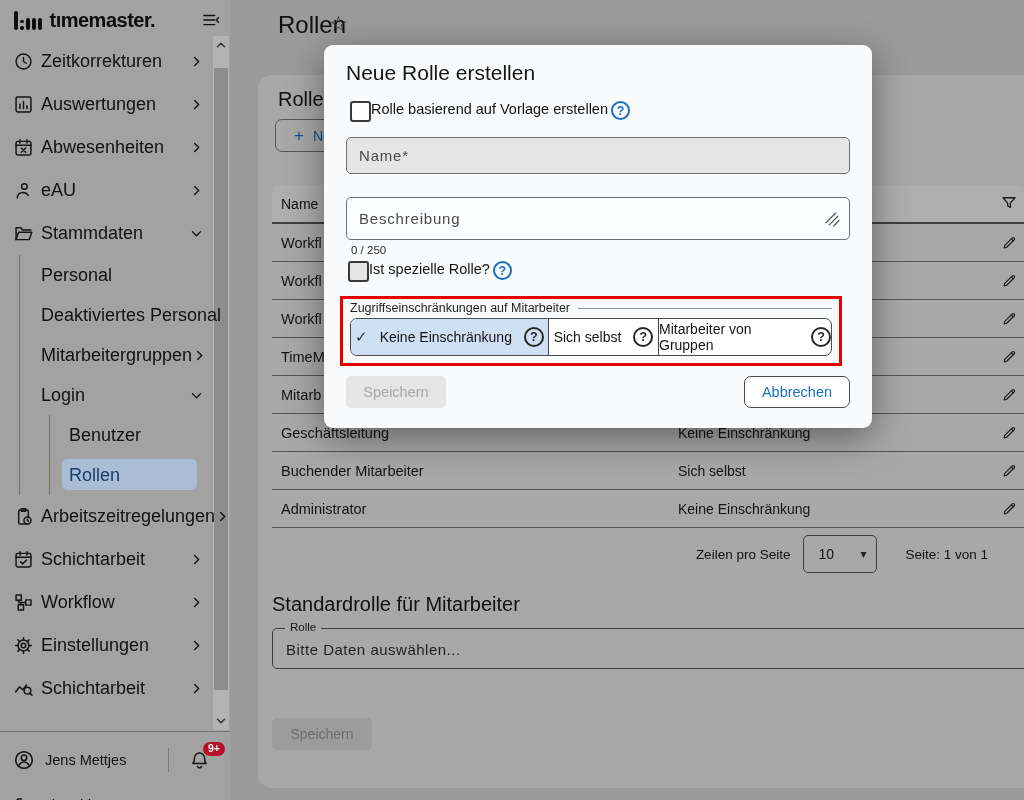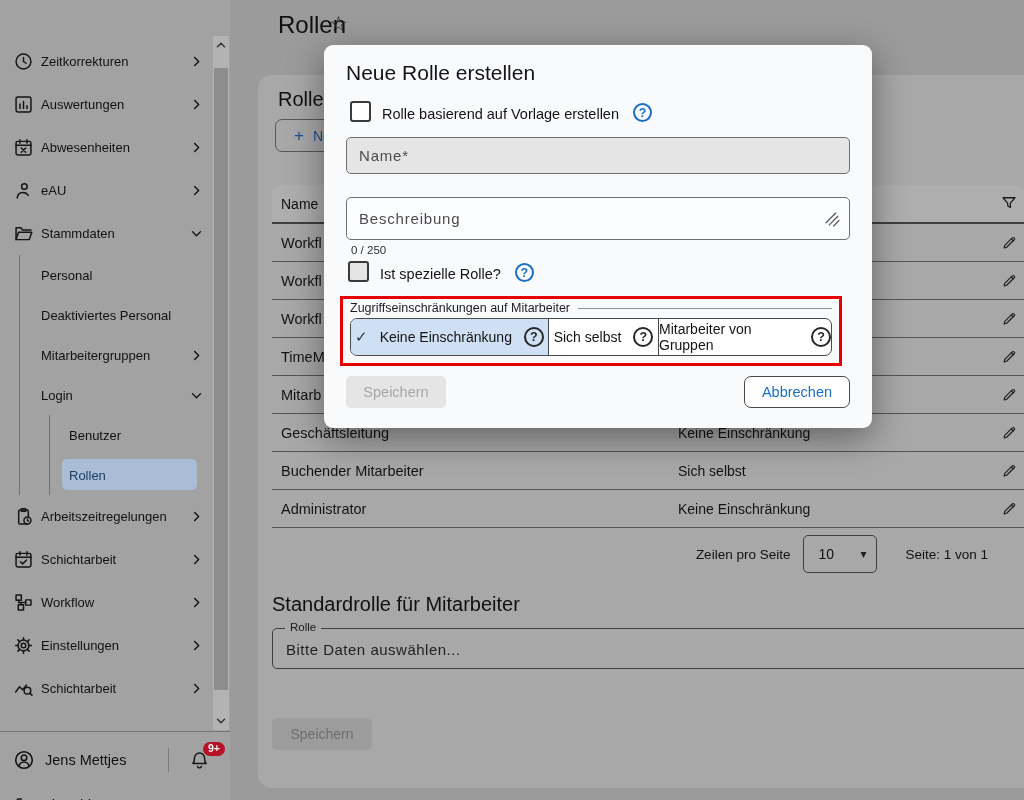--- a/index.html
+++ b/index.html
@@ -21,21 +21,21 @@
 
   .nav{position:absolute;top:40px;left:0;right:0;height:692px}
   .guide{position:absolute;width:1px;background:#707070}
   .g1{left:19px;top:215px;height:240px}
   .g2{left:49px;top:375px;height:80px}
   .nav-item{display:flex;align-items:center;padding:0 26px 0 13px;position:relative}
   .d0{height:43px}
   .d1{height:40px;padding-left:41px}
   .d2{height:40px;padding-left:69px}
   .nicon{width:21px;height:21px;margin-right:7px;color:#151515;flex:none}
-  .nlabel{font-size:13px;color:#111;flex:1;white-space:nowrap;position:relative;z-index:1}
+  .nlabel{font-size:18px;color:#111;flex:1;white-space:nowrap;position:relative;z-index:1}
   .chev{width:15px;height:15px;color:#111;flex:none;position:relative;z-index:1}
   .chev svg{stroke-width:2.2}
   .nav-item.selected .sel-bg{position:absolute;left:62px;right:33px;top:4px;bottom:5px;background:#a9bdd7;border-radius:5px}
   .nav-item.selected .nlabel{color:#1d3c66}
 
   .sb{position:absolute;right:1px;top:-4px;width:16px;height:694px;background:#b3b3b3}
   .sb-up,.sb-down{position:absolute;left:2px;width:12px;height:12px;color:#333}
   .sb-up{top:3px}.sb-down{bottom:3px}
   .sb-thumb{position:absolute;left:1px;right:1px;top:32px;bottom:40px;background:#8d8d8d}
 
@@ -84,21 +84,21 @@
   .rolle-field{position:absolute;left:14px;right:-4px;top:553px;height:39px;border:1px solid #3d3d3d;border-radius:5px}
   .rolle-legend{position:absolute;left:12px;top:-8px;background:#a8a8a8;padding:0 5px;font-size:11.5px;color:#1a1a1a}
   .rolle-value{position:absolute;left:13px;top:50%;transform:translateY(-50%);font-size:15px;color:#1f1f1f;letter-spacing:.5px}
   .std-save{position:absolute;left:14px;top:643px;width:100px;height:32px;background:#9c9c9c;color:#6e6e6e;
             border:none;border-radius:5px;font-size:14px;font-family:inherit}
 
   
   .modal{position:absolute;left:324px;top:45px;width:548px;height:383px;background:#f9fafb;border-radius:9px;
          box-shadow:0 10px 36px rgba(0,0,0,.42);z-index:10}
   .m-title{position:absolute;left:22px;top:16px;font-size:21px;color:#141414}
-  .m-row{display:flex;align-items:flex-end;gap:11px;position:absolute}
+  .m-row{display:flex;align-items:flex-start;position:absolute}
   .m-row1{left:26px;top:56px}
   .m-row2{left:24px;top:216px}
   .cb{width:17px;height:17px;border:2px solid #3a3a3a;border-radius:3px;background:#fff;flex:none}
   .cb.gray{background:#e4e4e4}
   .m-label{font-size:14.5px;color:#141414}
   .qicon{width:19px;height:19px;border-radius:50%;display:flex;align-items:center;justify-content:center;
          font-size:12.5px;font-weight:700;box-sizing:border-box;flex:none}
   .qicon.blue{border:2px solid #1a6fc4;color:#1a6fc4;margin-left:3px}
   .qicon.dark{border:2px solid #262626;color:#262626}
   .m-input{position:absolute;left:22px;width:504px;height:37px;box-sizing:border-box;border:1px solid #6f6f6f;
@@ -125,20 +125,39 @@
   .checkmark{font-size:15px;color:#333}
   .m-save{position:absolute;left:22px;top:331px;width:100px;height:32px;background:#e5e5e5;color:#a7a7a7;
           border:none;border-radius:5px;font-size:14.5px;font-family:inherit}
   .m-cancel{position:absolute;right:22px;top:331px;width:106px;height:32px;background:#fff;color:#1a6fc4;
             border:1px solid #4a4a4a;border-radius:7px;font-size:14.5px;font-family:inherit}
 </style>
 </head>
 <body>
 
 <aside class="sidebar">
+  <div class="logo-row">
+    <span class="logomark">
+      <span class="lb tall"></span>
+      <span class="ldots">
+          <span class="ldot"></span>
+          <span class="ldot"></span>
+        </span>
+      <span class="lb short"></span>
+        <span class="lb short"></span>
+        <span class="lb short"></span>
+    </span>
+    <span class="wordmark">tımemaster.</span>
+    <span class="collapse-btn">
+      <svg viewBox="0 0 24 24">
+          <path d="M3.5 6.5h13M3.5 12h13M3.5 17.5h13"></path>
+          <path d="M21 9.3L18.3 12l2.7 2.7"></path>
+        </svg>
+    </span>
+  </div>
 
   <div class="nav">
     <div class="guide g1"></div>
     <div class="guide g2"></div>
 
     <div class="nav-item d0">
       <span class="nicon">
           <svg viewBox="0 0 24 24">
             <circle cx="12" cy="12" r="8.5"></circle>
             <path d="M12 7.5V12l3 2"></path>

